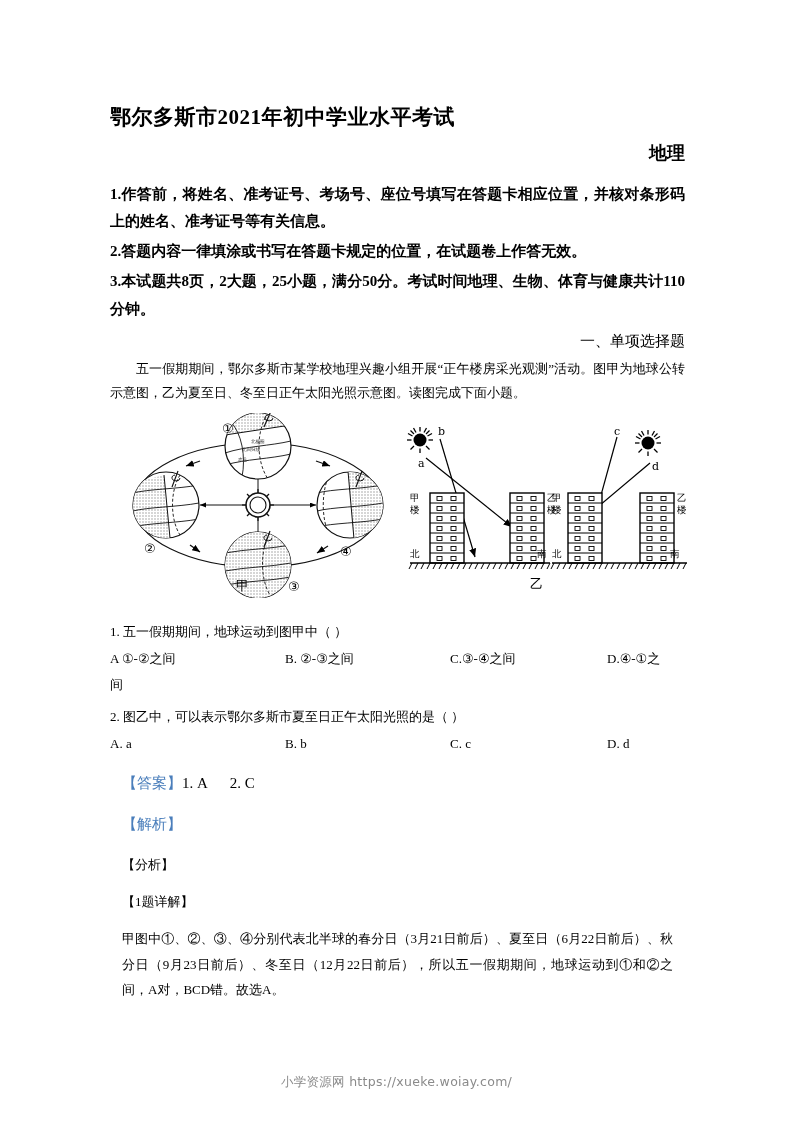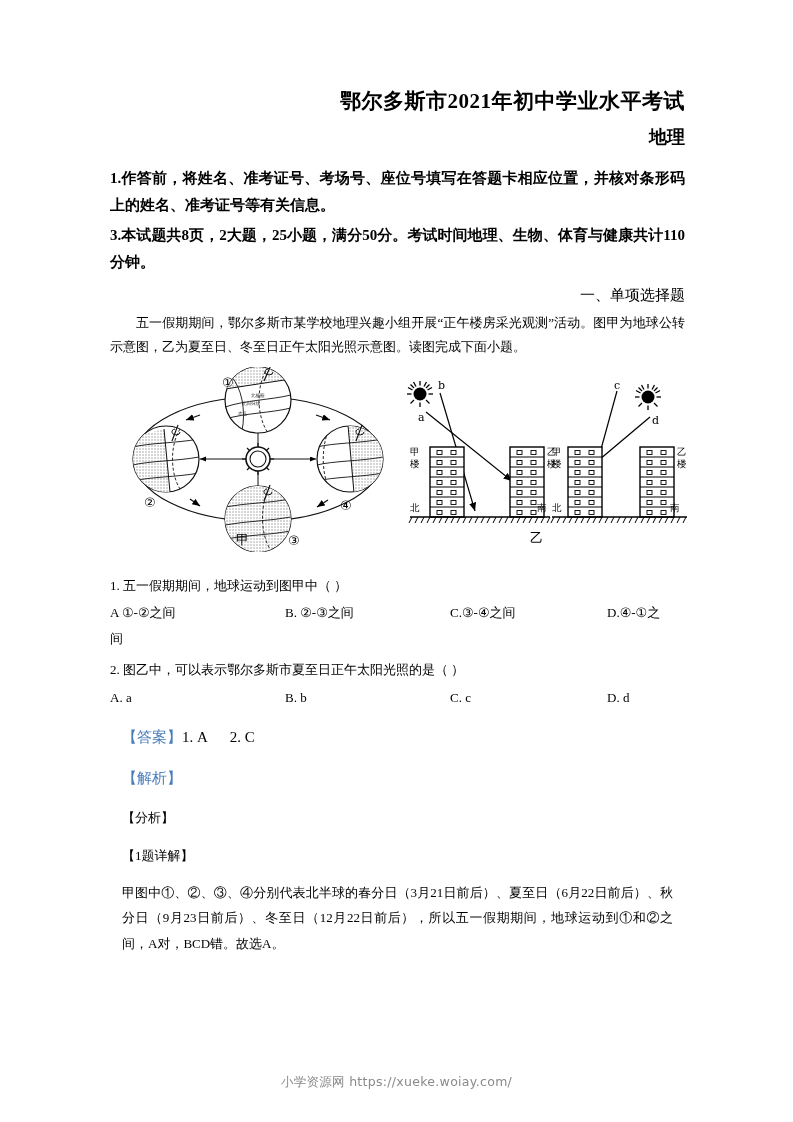--- a/index.html
+++ b/index.html
@@ -23,26 +23,26 @@
   }
   .content {
     position: absolute;
     left: 110px;
     top: 86px;
     width: 575px;
   }
 
   
   .doc-title {
-    text-align: right;
+    text-align: left;
     font-size: 21px;
     font-weight: bold;
     letter-spacing: 0.5px;
     line-height: 1.5;
-    margin: 0 0 6px 0;
+    margin: 16px 0 6px 0;
   }
   .doc-subtitle {
     text-align: right;
     font-size: 18px;
     font-weight: bold;
     line-height: 1.5;
     margin: 0 0 14px 0;
   }
 
   .notice-head {
@@ -150,20 +150,21 @@
 <body>
 
 <div class="page">
 
   <div class="content">
 
     <h1 class="doc-title">鄂尔多斯市2021年初中学业水平考试</h1>
     <h2 class="doc-subtitle">地理</h2>
 
     <p class="notice-item">1.作答前，将姓名、准考证号、考场号、座位号填写在答题卡相应位置，并核对条形码上的姓名、准考证号等有关信息。</p>
+    <p class="notice-item">2.答题内容一律填涂或书写在答题卡规定的位置，在试题卷上作答无效。</p>
     <p class="notice-item">3.本试题共8页，2大题，25小题，满分50分。考试时间地理、生物、体育与健康共计110分钟。</p>
 
     <p class="section-head">一、单项选择题</p>
 
     <p class="para indent">五一假期期间，鄂尔多斯市某学校地理兴趣小组开展“正午楼房采光观测”活动。图甲为地球公转示意图，乙为夏至日、冬至日正午太阳光照示意图。读图完成下面小题。</p>
 
     <div class="figures">
 
       <div class="fig-left">
         <svg width="280" height="185" viewBox="0 0 280 185">

